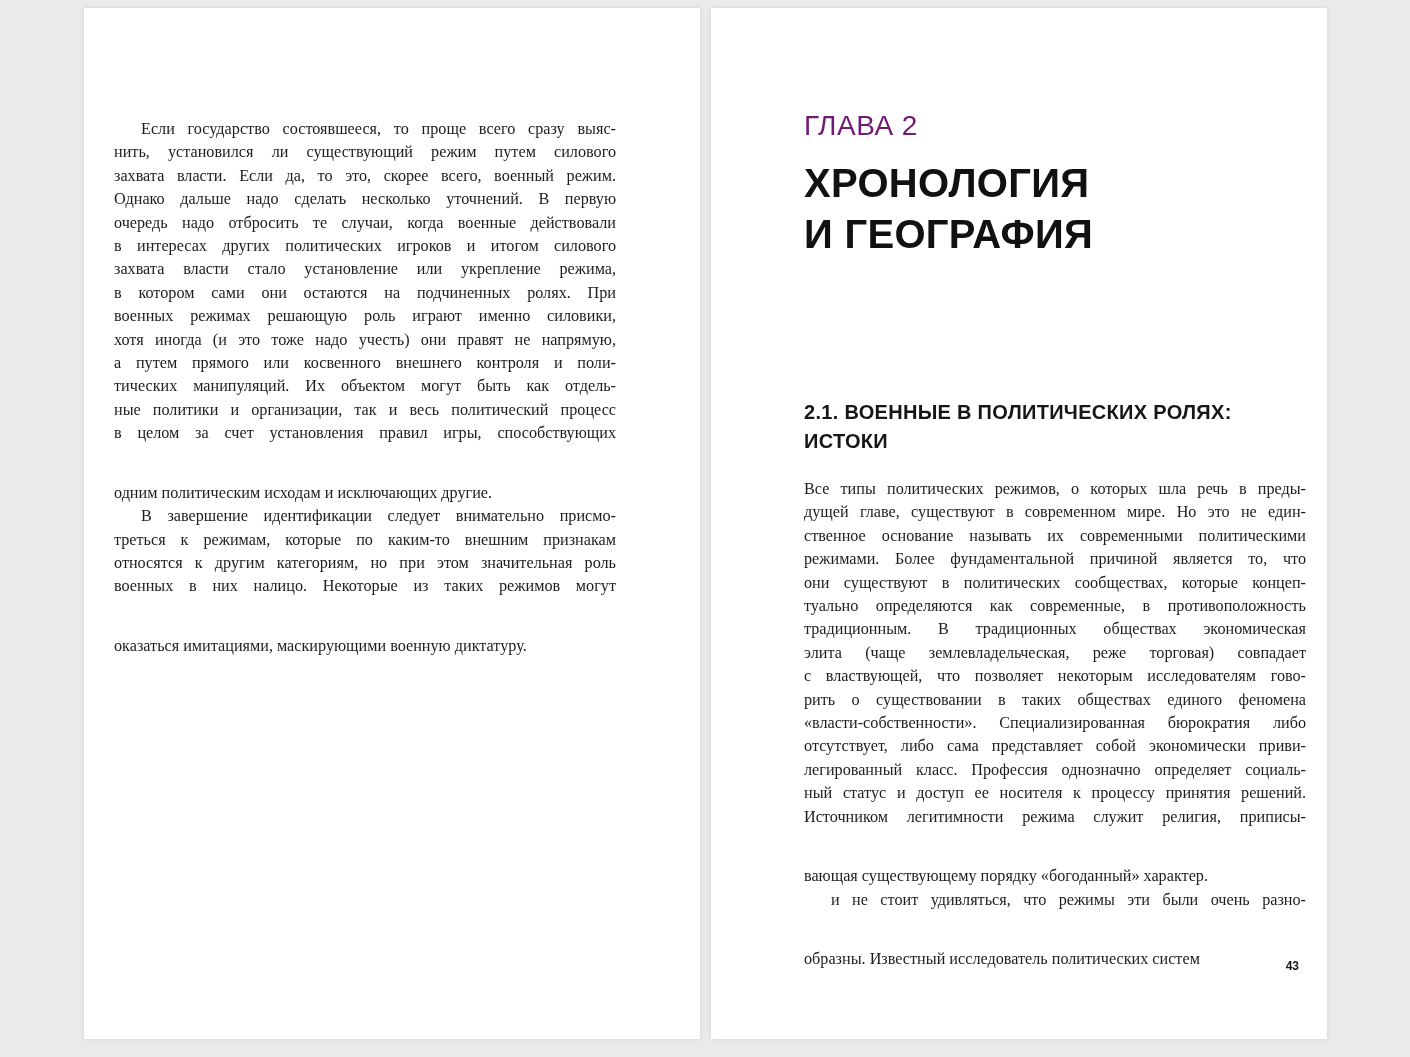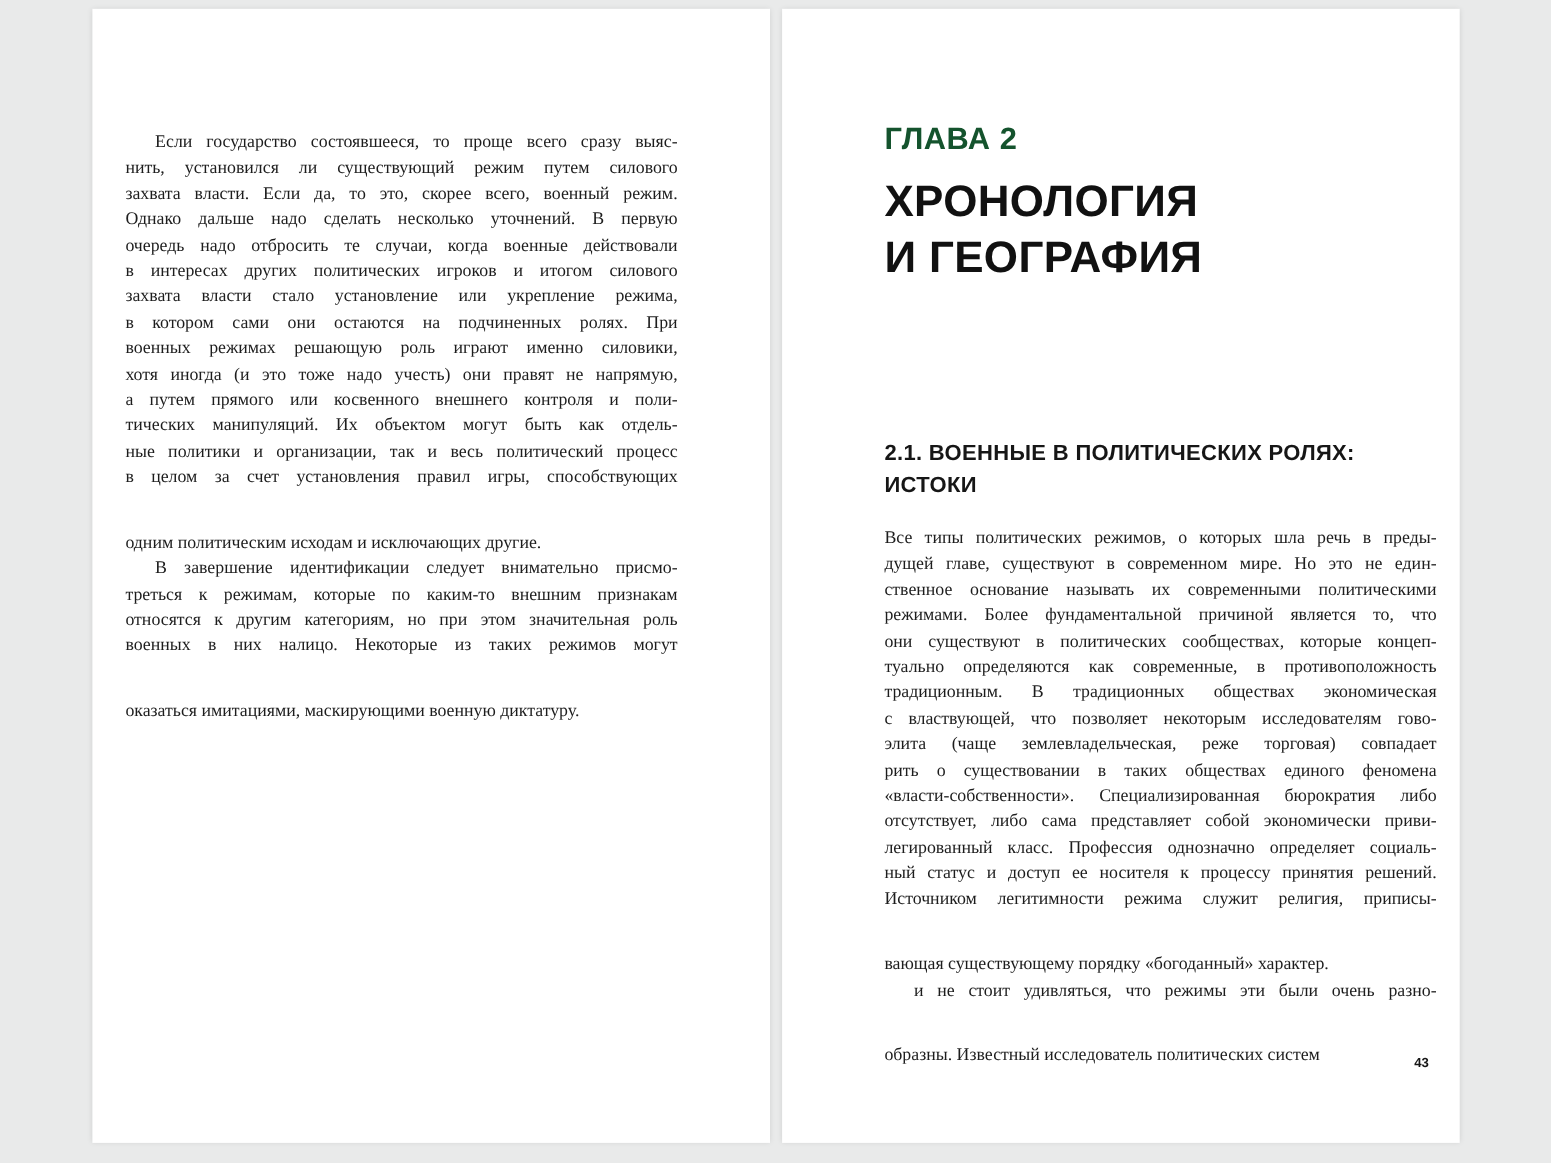--- a/index.html
+++ b/index.html
@@ -40,24 +40,24 @@
 
   .para .line { text-align: justify; text-align-last: justify; }
   .para .line-last { text-align-last: left; margin-top: 36px; }
   .para.indent .line:first-child { text-indent: 27px; }
 
   .chapter-label {
     position: absolute;
     left: 93px;
     top: 102px;
     font-family: "Liberation Sans", sans-serif;
-    font-weight: 700;
+    font-weight: 400;
     font-size: 28px;
     letter-spacing: 0.5px;
-    color: #14532d;
+    color: #701a75;
   }
   .chapter-title {
     position: absolute;
     left: 93px;
     top: 150px;
     margin: 0;
     font-family: "Liberation Sans", sans-serif;
     font-weight: bold;
     font-size: 40px;
     line-height: 51px;
@@ -130,22 +130,22 @@
 ИСТОКИ</h2>
     <div class="text-block">
       <div class="para">
           <div class="line">Все типы политических режимов, о которых шла речь в преды-</div>
           <div class="line">дущей главе, существуют в современном мире. Но это не един-</div>
           <div class="line">ственное основание называть их современными политическими</div>
           <div class="line">режимами. Более фундаментальной причиной является то, что</div>
           <div class="line">они существуют в политических сообществах, которые концеп-</div>
           <div class="line">туально определяются как современные, в противоположность</div>
           <div class="line">традиционным. В традиционных обществах экономическая</div>
+          <div class="line">элита (чаще землевладельческая, реже торговая) совпадает</div>
           <div class="line">с властвующей, что позволяет некоторым исследователям гово-</div>
-          <div class="line">элита (чаще землевладельческая, реже торговая) совпадает</div>
           <div class="line">рить о существовании в таких обществах единого феномена</div>
           <div class="line">«власти-собственности». Специализированная бюрократия либо</div>
           <div class="line">отсутствует, либо сама представляет собой экономически приви-</div>
           <div class="line">легированный класс. Профессия однозначно определяет социаль-</div>
           <div class="line">ный статус и доступ ее носителя к процессу принятия решений.</div>
           <div class="line">Источником легитимности режима служит религия, приписы-</div>
           <div class="line line-last">вающая существующему порядку «богоданный» характер.</div>
         </div>
       <div class="para indent">
           <div class="line">и не стоит удивляться, что режимы эти были очень разно-</div>

